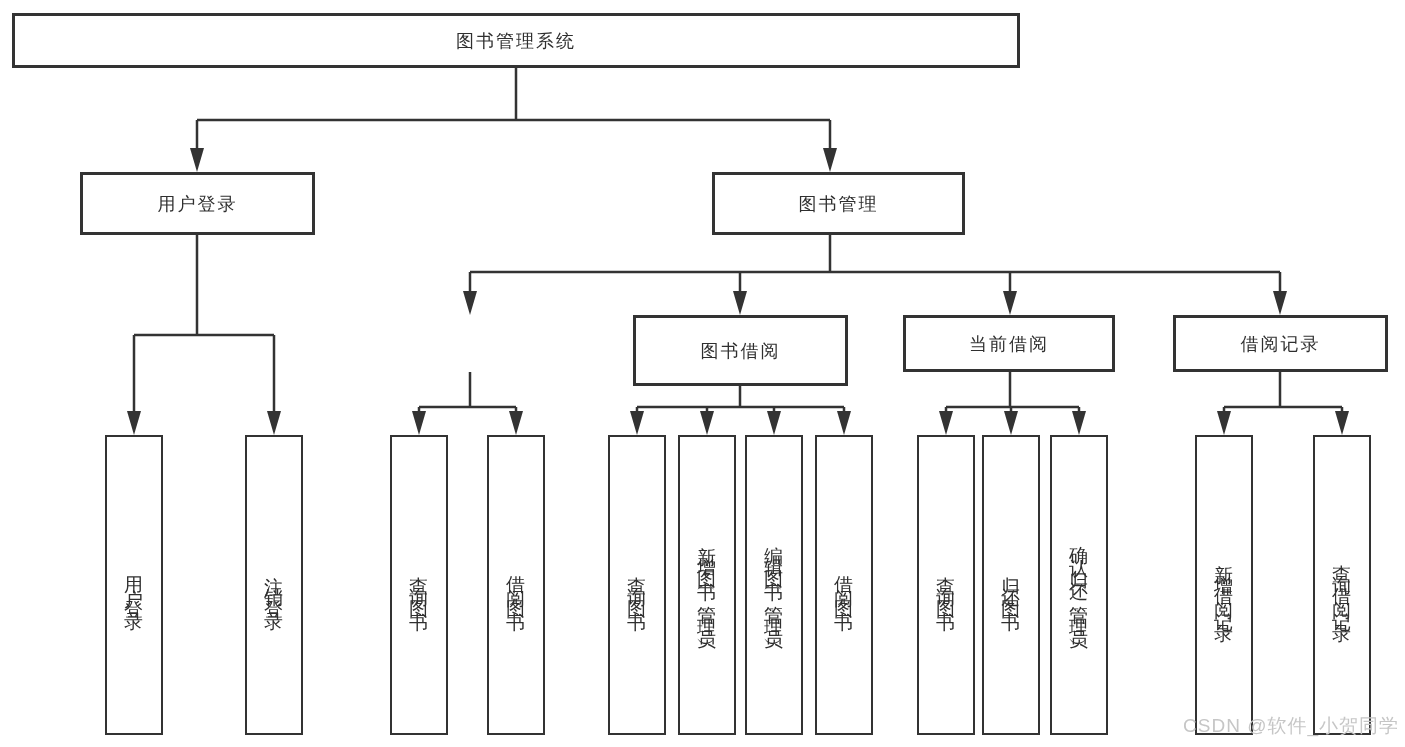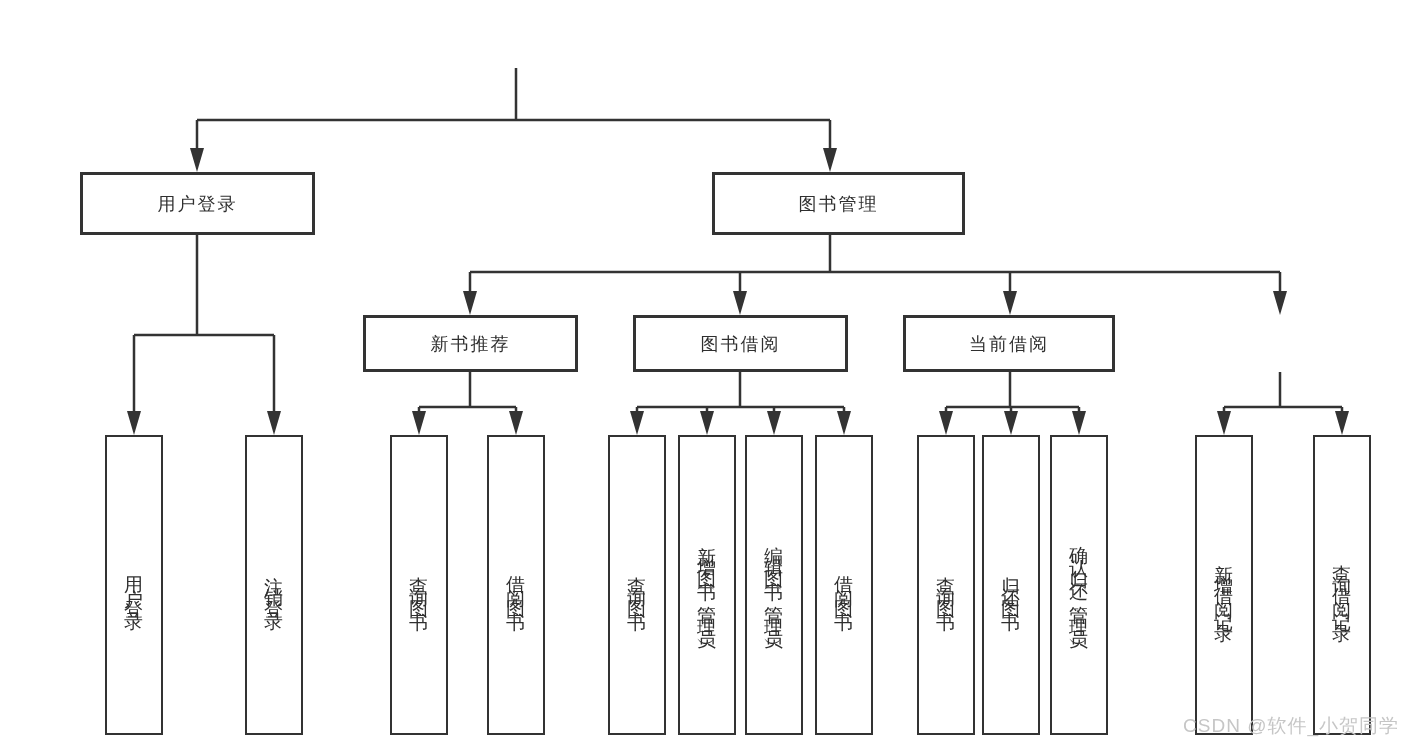--- a/index.html
+++ b/index.html
@@ -86,27 +86,28 @@
     <line x1="1079" y1="407" x2="1079" y2="423"></line>
       <polygon points="1072,411 1086,411 1079,435"></polygon>
 
     <path d="M1280 372 V407 M1224 407 H1342"></path>
     <line x1="1224" y1="407" x2="1224" y2="423"></line>
       <polygon points="1217,411 1231,411 1224,435"></polygon>
     <line x1="1342" y1="407" x2="1342" y2="423"></line>
       <polygon points="1335,411 1349,411 1342,435"></polygon>
   </svg>
 
+  <div class="box h root" style="left:12px;top:13px;width:1008px;height:55px">图书管理系统</div>
 
   <div class="box h" style="left:80px;top:172px;width:235px;height:63px">用户登录</div>
   <div class="box h" style="left:712px;top:172px;width:253px;height:63px">图书管理</div>
 
-  <div class="box h" style="left:363px;top:315px;width:215px;height:57px">新书推荐</div>
-  <div class="box h" style="left:633px;top:315px;width:215px;height:57px">图书借阅</div>
+  <div class="box h" style="left:633px;top:315px;width:215px;height:71px">图书借阅</div>
   <div class="box h" style="left:903px;top:315px;width:212px;height:57px">当前借阅</div>
+  <div class="box h" style="left:1173px;top:315px;width:215px;height:57px">借阅记录</div>
 
   <div class="box v" style="left:105px;top:435px;width:58px;height:300px">
     <span class="vtext">用户登录</span>
   </div>
   <div class="box v" style="left:245px;top:435px;width:58px;height:300px">
     <span class="vtext">注销登录</span>
   </div>
 
   <div class="box v" style="left:390px;top:435px;width:58px;height:300px">
     <span class="vtext">查询图书</span>

